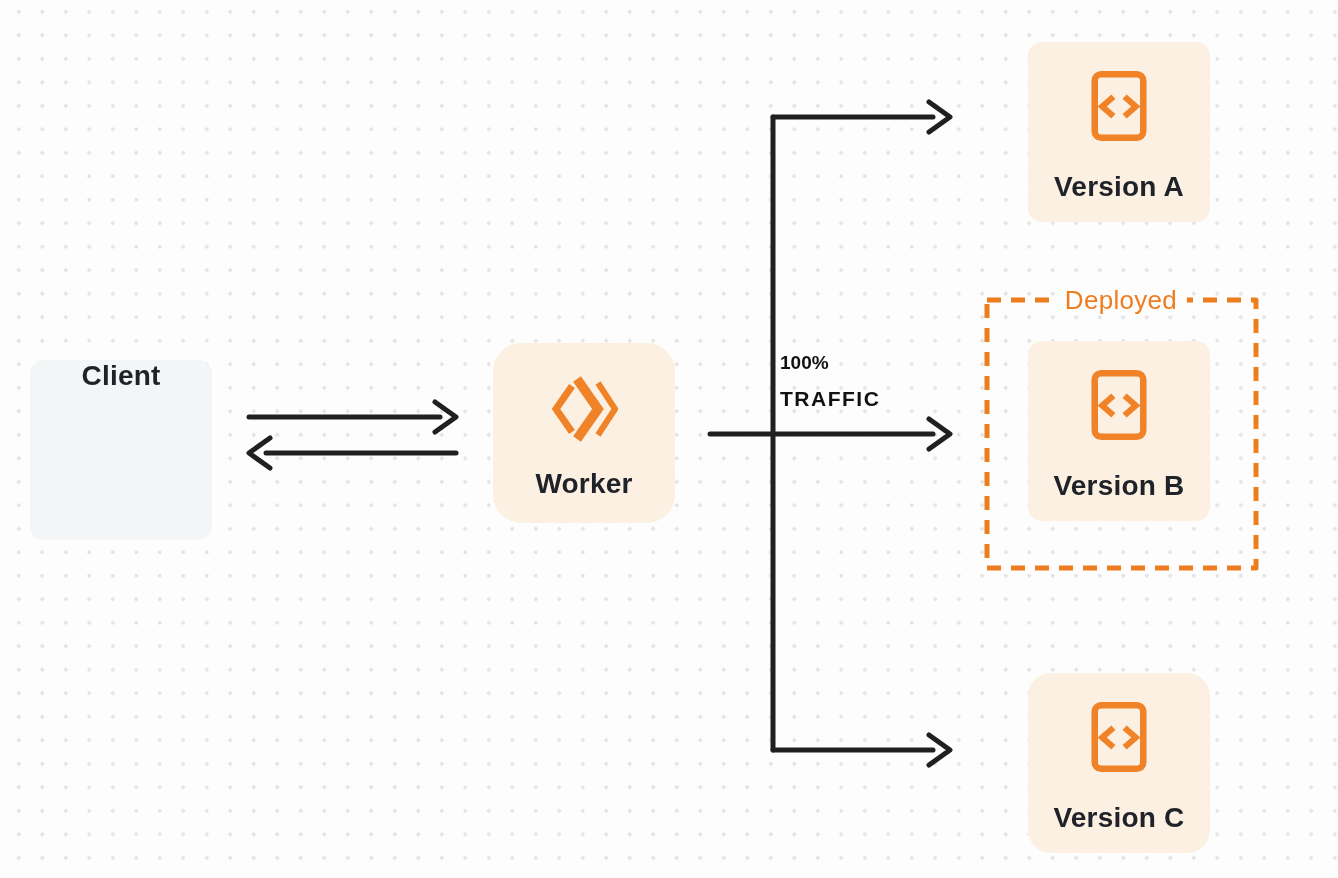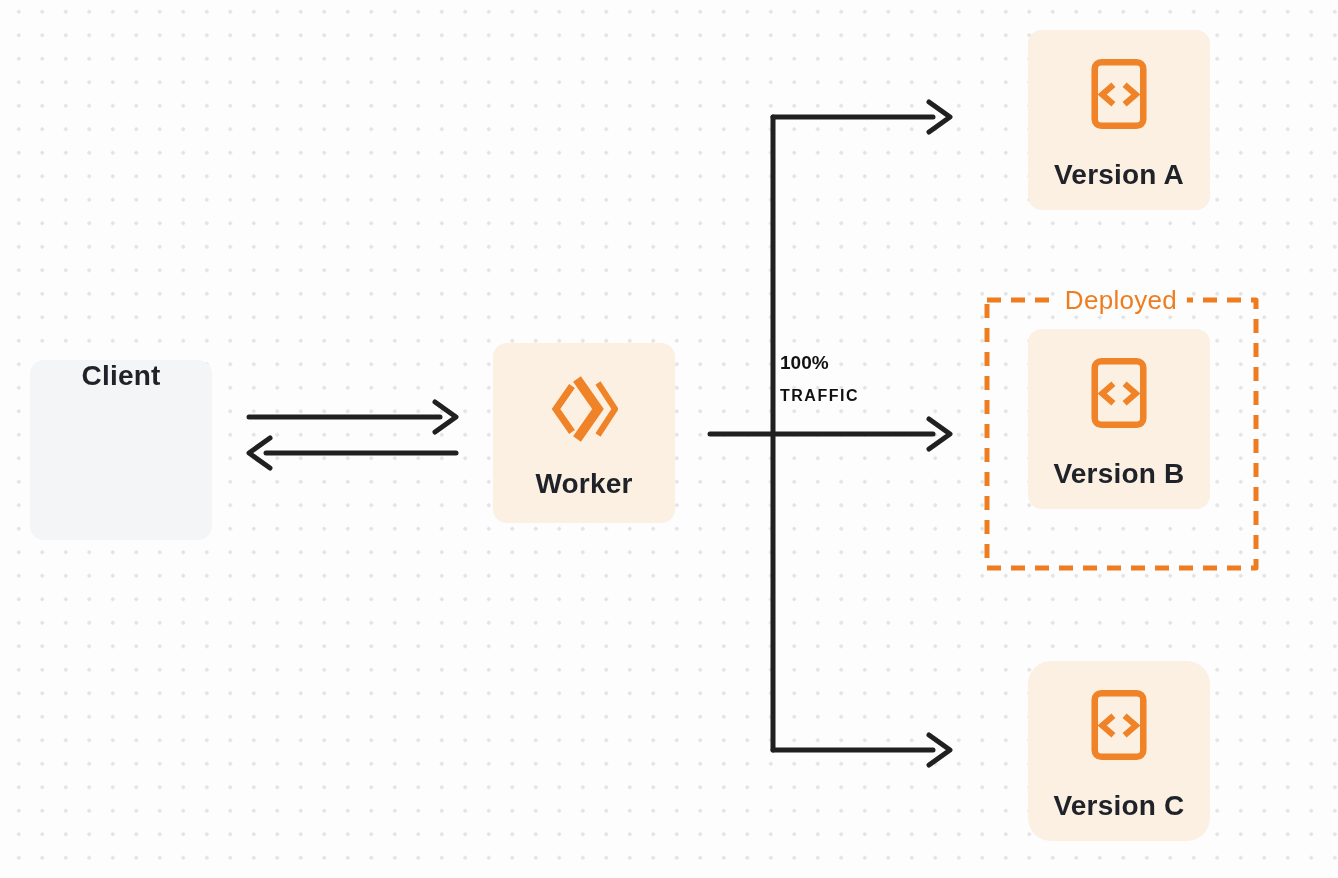--- a/index.html
+++ b/index.html
@@ -44,25 +44,27 @@
     white-space: nowrap;
   }
   .client-node {
     left: 30px; top: 360px;
     justify-content: flex-start;
   }
   .worker-node {
     left: 493px; top: 343px;
     justify-content: space-between;
     padding: 29px 0 23px;
+    border-radius: 28px;
   }
   .version-node {
     left: 1028px;
     justify-content: space-between;
     padding: 28px 0 19px;
+    margin-top: 12px;
   }
   .version-a { top: 30px; }
   .version-b { top: 329px; }
   .version-c { top: 661px; border-radius: 23px; }
 
   .deployed-label {
     position: absolute;
     left: 1121px; top: 300px;
     transform: translate(-50%, -50%);
     background: #FDFDFD;
@@ -77,21 +79,21 @@
   .traffic-label {
     position: absolute;
     left: 780px; top: 352px;
     width: 155px;
     text-align: left;
     color: #111111;
     font-weight: bold;
     z-index: 2;
   }
   .traffic-line1 { font-size: 19px; }
-  .traffic-line2 { font-size: 16px; letter-spacing: 1.5px; margin-top: 13px; }
+  .traffic-line2 { font-size: 21px; letter-spacing: 1.5px; margin-top: 13px; }
   .icon-wrap { display: block; line-height: 0; }
 </style>
 </head>
 <body>
 
 <div class="canvas">
 
   <svg class="overlay" viewBox="0 0 1338 878" fill="none" stroke="#202020" stroke-width="5" stroke-linecap="round" stroke-linejoin="round">
 
     <path d="M249,417 H440"></path>

